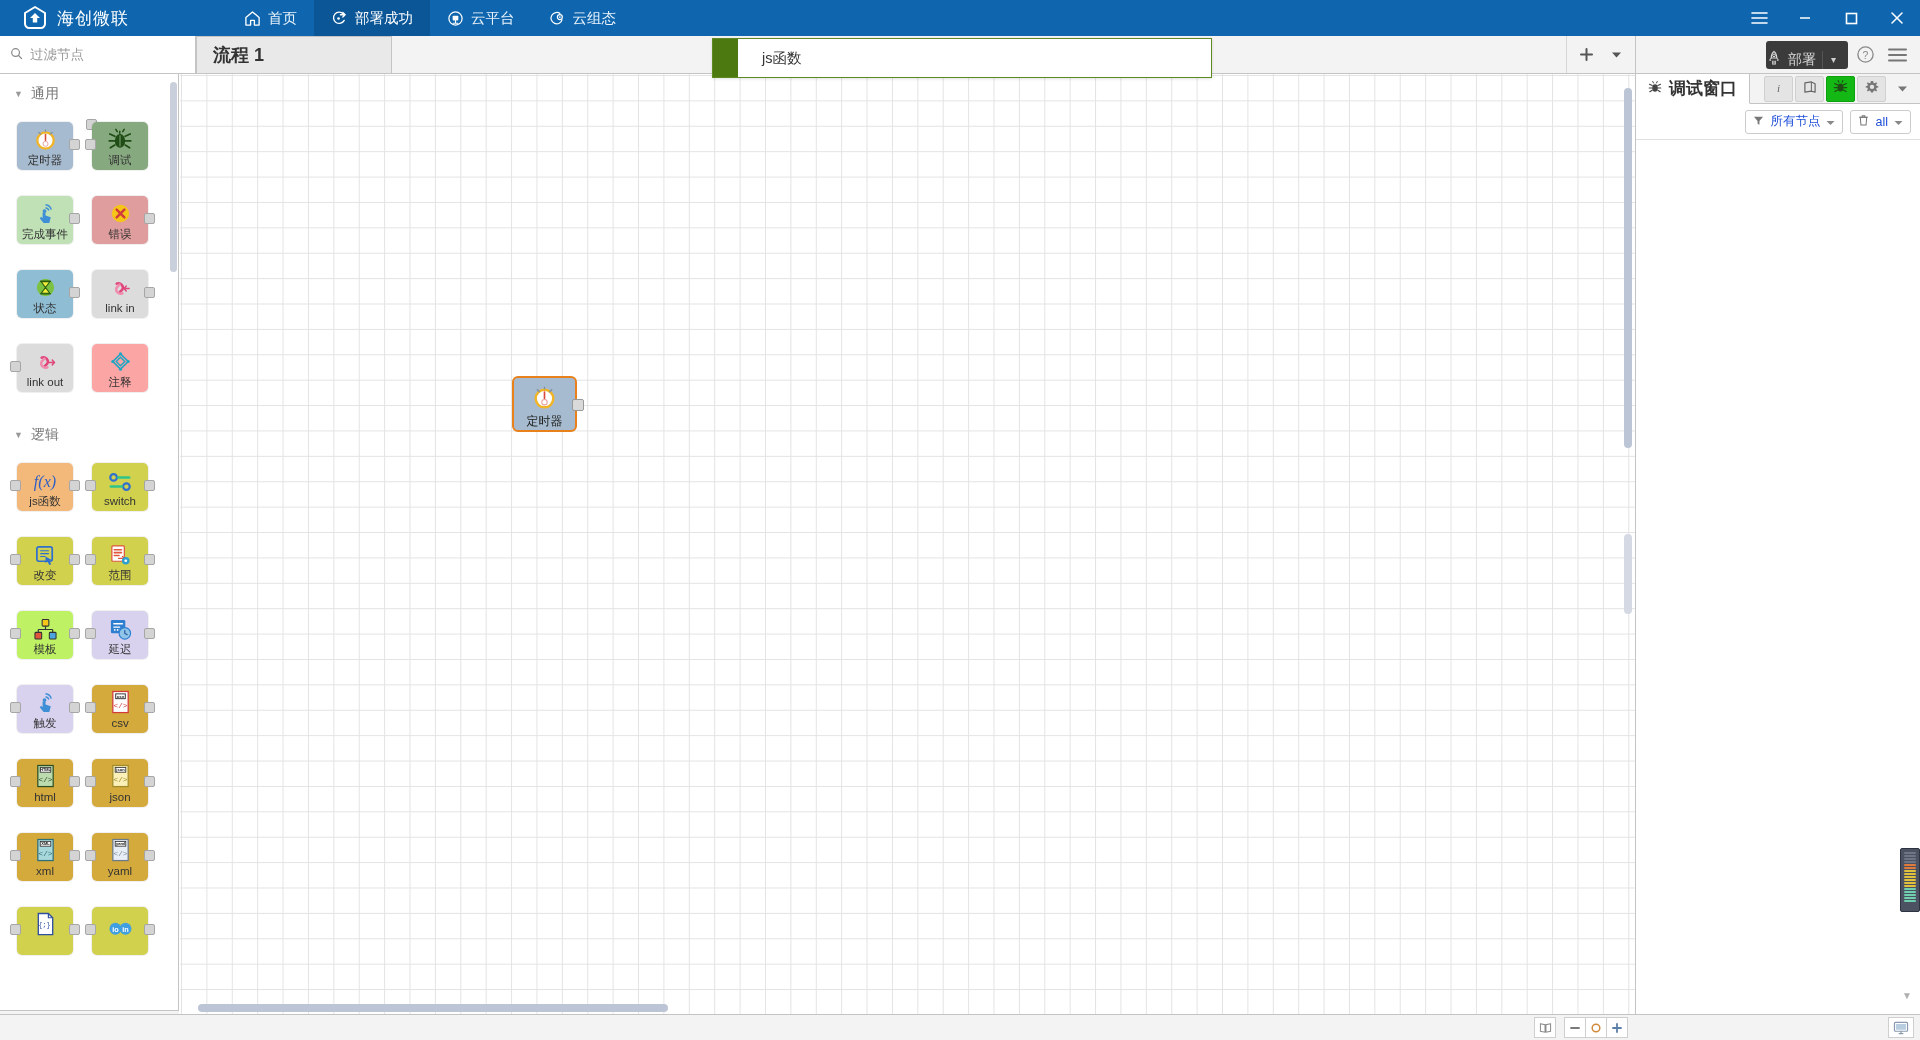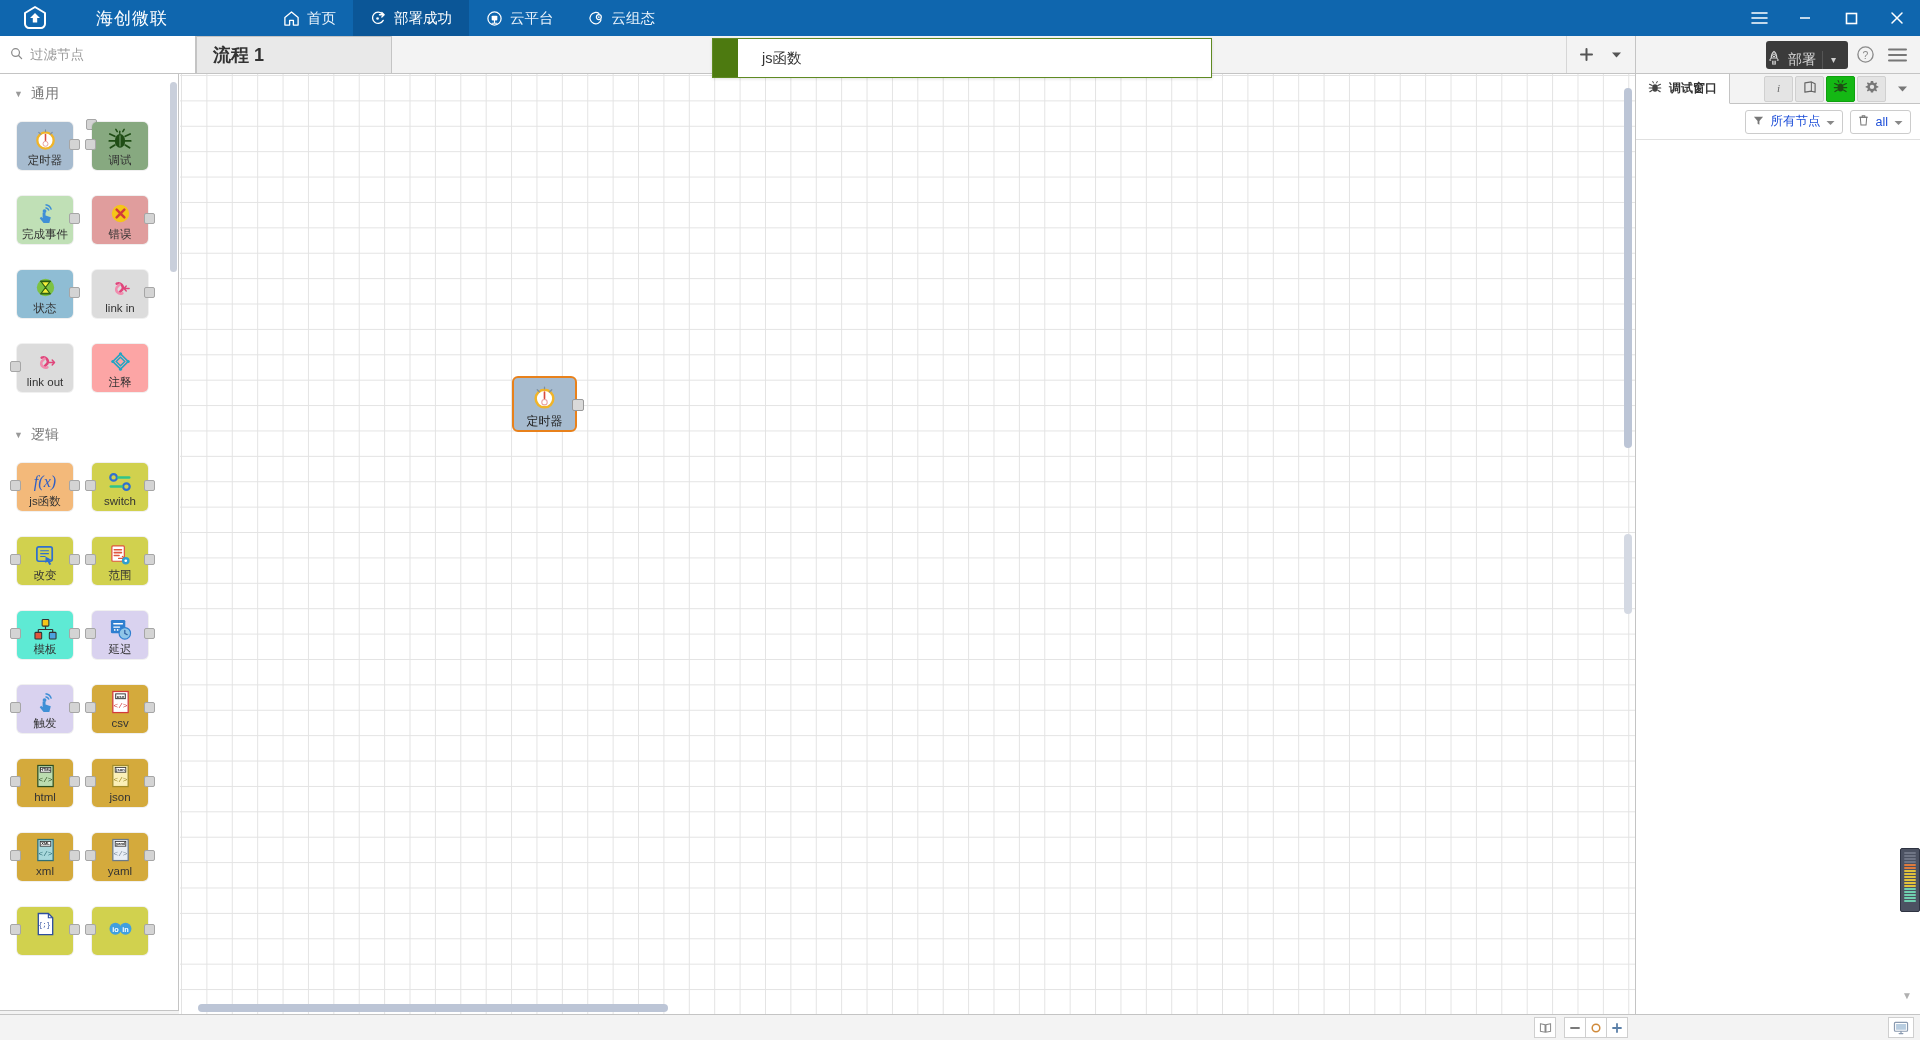--- a/index.html
+++ b/index.html
@@ -10,21 +10,21 @@
     background: #fff;
   }
 
   
   #titlebar {
     position: absolute; left: 0; top: 0; width: 1920px; height: 36px;
     background: #0f66ae;
     display: flex; align-items: center;
     color: #fff;
   }
-  .brand { display: flex; align-items: center; margin-left: 22px; gap: 39px; }
+  .brand { display: flex; align-items: center; margin-left: 22px; }
   .brand-logo {
     width: 26px; height: 26px; position: relative;
   }
   .brand-name {
     font-size: 17px; margin-left: 9px; letter-spacing: 1px; font-weight: 400;
   }
   .nav-menu { display: flex; align-items: center; margin-left: 98px; height: 36px; }
   .nav-item {
     display: flex; align-items: center; height: 36px;
     padding: 0 17px; font-size: 14.5px; cursor: pointer;
@@ -186,21 +186,21 @@
     position: absolute; right: 0; top: 74px; width: 285px; bottom: 26px;
     background: #fff; border-left: 1px solid #c4c4c4;
   }
   #sb-tabrow {
     height: 30px; background: #f3f3f3; border-bottom: 1px solid #c4c4c4;
     display: flex; align-items: stretch;
   }
   #sb-tab-active {
     display: flex; align-items: center; gap: 7px; padding: 0 12px;
     background: #fff; border-right: 1px solid #c4c4c4;
-    font-size: 12px; color: #333; font-weight: bold; cursor: pointer;
+    font-size: 17px; color: #333; font-weight: bold; cursor: pointer;
     border-bottom: 1px solid #fff; margin-bottom: -1px;
   }
   #sb-tools { margin-left: auto; display: flex; align-items: center; padding-right: 2px; }
   .sb-tool {
     width: 29px; height: 26px; margin: 2px 1px; background: #e4e4e4;
     border: 1px solid #d0d0d0; border-radius: 2px;
     display: flex; align-items: center; justify-content: center; cursor: pointer;
   }
   .sb-tool.green { background: #14b814; border-color: #0ea10e; }
   .sb-tool.plain { background: transparent; border: none; }
@@ -552,21 +552,21 @@
             <path d="M11 15 H17 M15 13 L17.6 15 L15 17" stroke="#e0553c" stroke-width="1.3" fill="none" stroke-linecap="round"></path>
             <circle cx="18.5" cy="17.5" r="4" fill="#2f9fd0"></circle>
             <circle cx="18.5" cy="17.5" r="1.4" fill="#fff"></circle>
           </svg>
         </span>
         <span class="plabel">范围</span>
         <span class="port in"></span>
         <span class="port out"></span>
       </div>
 
-      <div class="pal-node" style="background:#5eead4">
+      <div class="pal-node" style="background:#bef264">
         <span class="glyph">
           <svg width="25" height="23" viewBox="0 0 26 24">
             <rect x="9.5" y="1.5" width="7" height="7" rx="1" fill="#f5c518" stroke="#333" stroke-width="1.1"></rect>
             <path d="M13 8.5 V12 M5.5 12 H20.5 M5.5 12 V15 M20.5 12 V15" stroke="#333" stroke-width="1.2" fill="none"></path>
             <rect x="2" y="15" width="7" height="7" rx="1" fill="#e0553c" stroke="#333" stroke-width="1.1"></rect>
             <rect x="17" y="15" width="7" height="7" rx="1" fill="#4ba3e0" stroke="#333" stroke-width="1.1"></rect>
           </svg>
         </span>
         <span class="plabel">模板</span>
         <span class="port in"></span>

